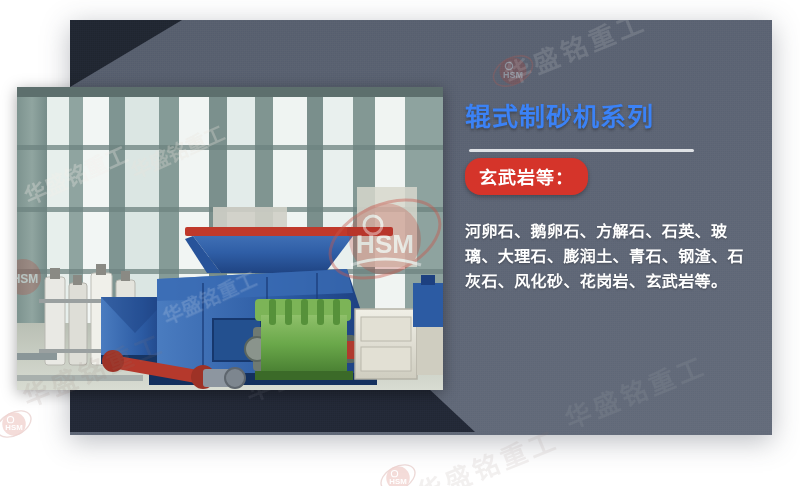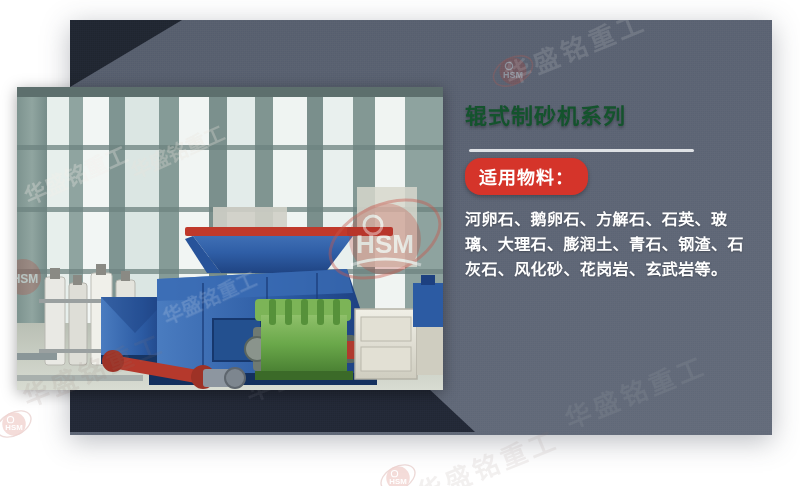--- a/index.html
+++ b/index.html
@@ -51,21 +51,21 @@
   .photo{
     position:absolute;left:17px;top:87px;width:426px;height:303px;
     overflow:hidden;background:#9fb0b2;
     box-shadow:0 3px 14px rgba(0,0,0,.35);
   }
   .photo svg{display:block;width:426px;height:303px;}
 
   
   .content{position:absolute;left:465px;top:95px;width:300px;}
   .title{
-    font-size:22px;font-weight:bold;color:#14532d;letter-spacing:1px;
+    font-size:26px;font-weight:bold;color:#3b82f6;letter-spacing:1px;
     line-height:44px;white-space:nowrap;
     text-shadow:0 2px 3px rgba(0,0,0,.30);
   }
   .title-rule{
     width:225px;height:3px;background:#e9ecef;margin-top:10px;margin-left:4px;
     border-radius:2px;opacity:.92;
   }
   .bullets{margin-top:20px;}
   .bullet{display:flex;align-items:center;margin-bottom:21px;}
   .bullet .arrow{
@@ -78,21 +78,21 @@
     font-size:19px;font-weight:bold;color:#ffffff;white-space:nowrap;
     text-shadow:0 1px 2px rgba(0,0,0,.30);
   }
   .badge{
     display:inline-block;margin-top:6px;
     background:#d5342a;color:#fff;font-size:18px;font-weight:bold;
     padding:5px 14px 6px 14px;border-radius:16px;letter-spacing:1px;
     box-shadow:0 2px 4px rgba(0,0,0,.28);
   }
   .materials{
-    margin-top:12px;width:295px;
+    margin-top:24px;width:295px;
     font-size:16px;font-weight:bold;color:#ffffff;line-height:25px;
     letter-spacing:.4px;text-shadow:0 1px 2px rgba(0,0,0,.28);
   }
 
   
   .wm{position:absolute;pointer-events:none;user-select:none;}
   .wm-text{
     font-size:26px;font-weight:bold;color:rgba(120,110,105,.20);
     transform:rotate(-22deg);white-space:nowrap;letter-spacing:4px;
   }
@@ -327,21 +327,21 @@
         <text x="24" y="28" font-size="12" font-weight="bold" fill="#fff" text-anchor="middle" font-family="Liberation Sans, sans-serif">HSM</text>
       </g>
     </svg>
   </div>
 
   <div class="content">
     <div class="title">辊式制砂机系列</div>
     <div class="title-rule"></div>
 
 
-    <div class="badge">适用物料：</div>
+    <div class="badge">玄武岩等：</div>
     <div class="materials">河卵石、鹅卵石、方解石、石英、玻璃、大理石、膨润土、青石、钢渣、石灰石、风化砂、花岗岩、玄武岩等。</div>
   </div>
 
   <div class="wm wm-text dark" style="left:18px;top:350px;opacity:.55;">华盛铭重工</div>
   <div class="wm" style="left:-6px;top:404px;">
     <svg width="40" height="40" viewBox="0 0 46 46">
       <g opacity="0.22">
         <ellipse cx="23" cy="23" rx="21" ry="13" fill="none" stroke="#b05a52" stroke-width="1.6" transform="rotate(-28 23 23)"></ellipse>
         <circle cx="23" cy="23" r="13.5" fill="#c0392b" opacity="0.8"></circle>
         <circle cx="19" cy="18" r="3.6" fill="none" stroke="#fff" stroke-width="1.3"></circle>

